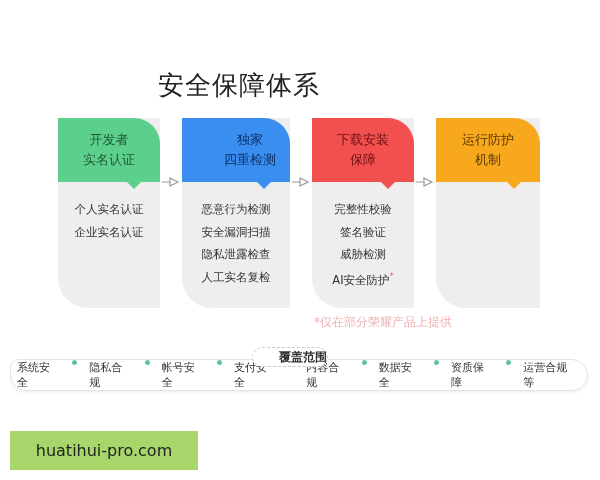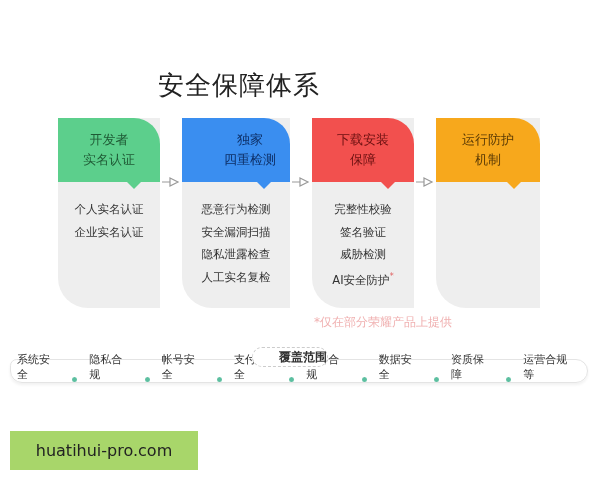--- a/index.html
+++ b/index.html
@@ -33,24 +33,24 @@
     font-size: 11.5px; color: #333; line-height: 22.5px;
   }
   .star { color: #e06060; font-size: 8px; vertical-align: super; }
   .arrow {
     position: absolute; top: 176px; width: 20px; height: 12px;
   }
   .footnote {
     position: absolute; top: 314px; left: 314px; font-size: 12px; color: #f0b0b0;
   }
   .scope {
-    position: absolute; top: 359px; left: 10px; width: 578px; height: 24px;
+    position: absolute; top: 359px; left: 10px; width: 578px; height: 32px;
     border: 1px solid #e4e4e4; border-radius: 10px 18px 18px 18px;
     box-shadow: 0 2px 3px rgba(0,0,0,0.06);
-    display: flex; align-items: flex-end; justify-content: center;
+    display: flex; align-items: flex-start; justify-content: center;
     font-size: 11px; color: #333;
   }
   .scope-label {
     position: absolute; top: 347px; left: 252px; width: 76px; height: 20px;
     background: #fff; border: 1px dashed #ccc; border-radius: 10px;
     font-size: 12px; font-weight: bold; color: #333; text-align: right; line-height: 18px;
   }
   .scope-item { padding: 0 6px; }
   .dot { width: 5px; height: 5px; border-radius: 50%; background: #5cbfa0; margin: 0 6px; }
   .watermark {

